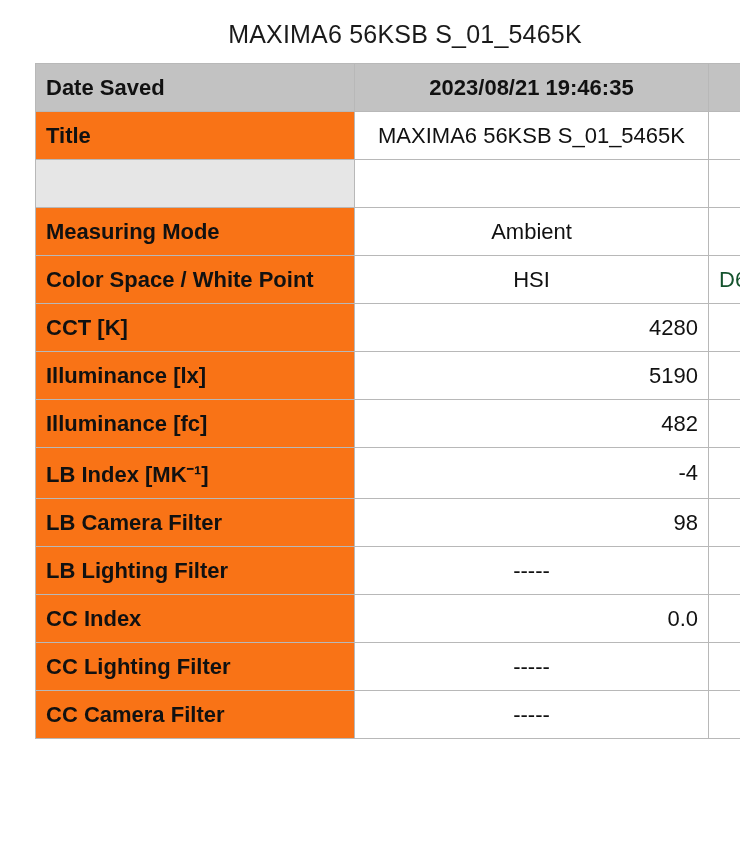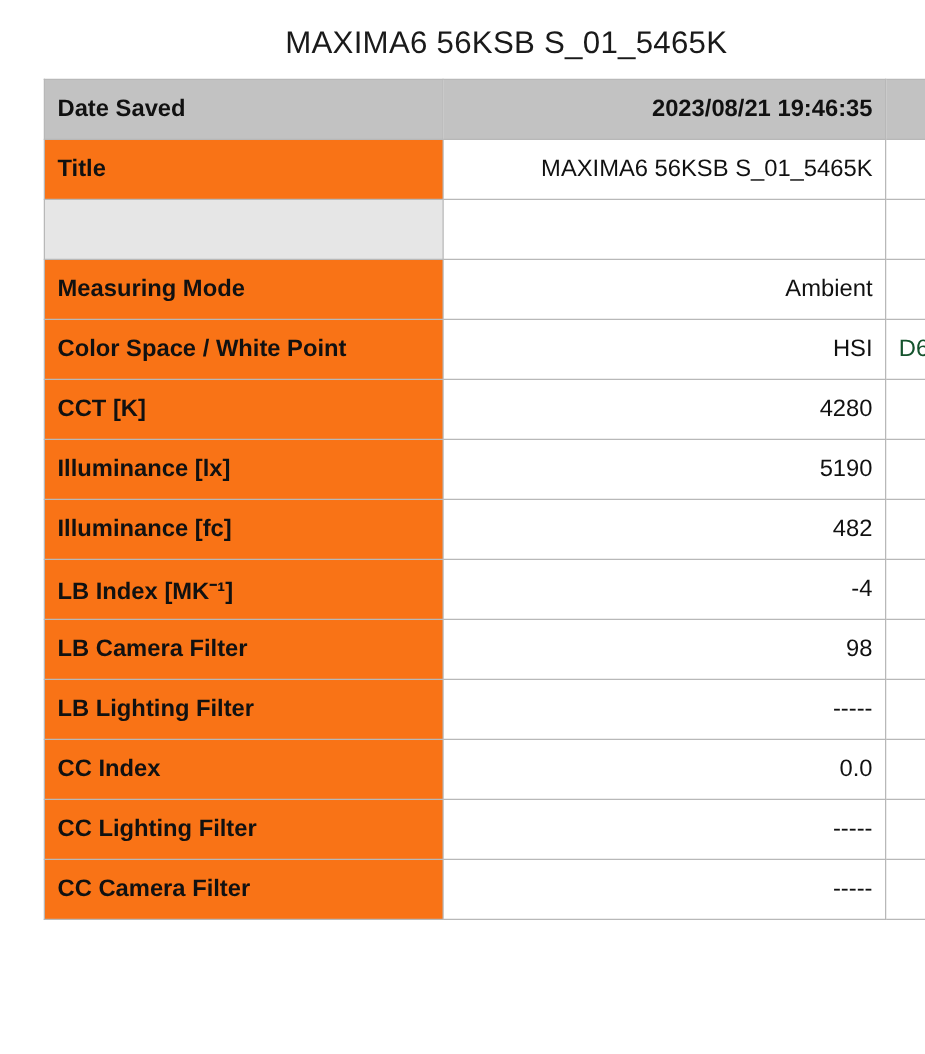--- a/index.html
+++ b/index.html
@@ -32,21 +32,21 @@
   table.measure {
     width: 740px;
     border-collapse: collapse;
     table-layout: fixed;
   }
   table.measure td {
     border: 1px solid #b8b8b8;
     height: 48px;
     box-sizing: border-box;
     padding: 10px 10px;
-    font-size: 19px;
+    font-size: 22px;
     vertical-align: middle;
     overflow: hidden;
     white-space: nowrap;
   }
   td.label {
     width: 319px;
     background: #f97316;
     font-weight: bold;
     color: #111111;
     padding-left: 9px;
@@ -67,21 +67,21 @@
     background: #c2c2c2;
     font-weight: bold;
   }
   tr.header td.extra {
     background: #c2c2c2;
   }
   tr.header td.value {
     font-weight: bold;
   }
   .align-right { text-align: right; padding-right: 12px; }
-  .align-left  { text-align: right; }
+  .align-left  { text-align: center; }
   tr.blank td.label,
   tr.blank td.value,
   tr.blank td.extra {
     background: #e6e6e6;
   }
   tr.blank td.value { background: #ffffff; }
   tr.blank td.extra { background: #ffffff; }
   .tick {
     position: absolute;
     right: 0px;

